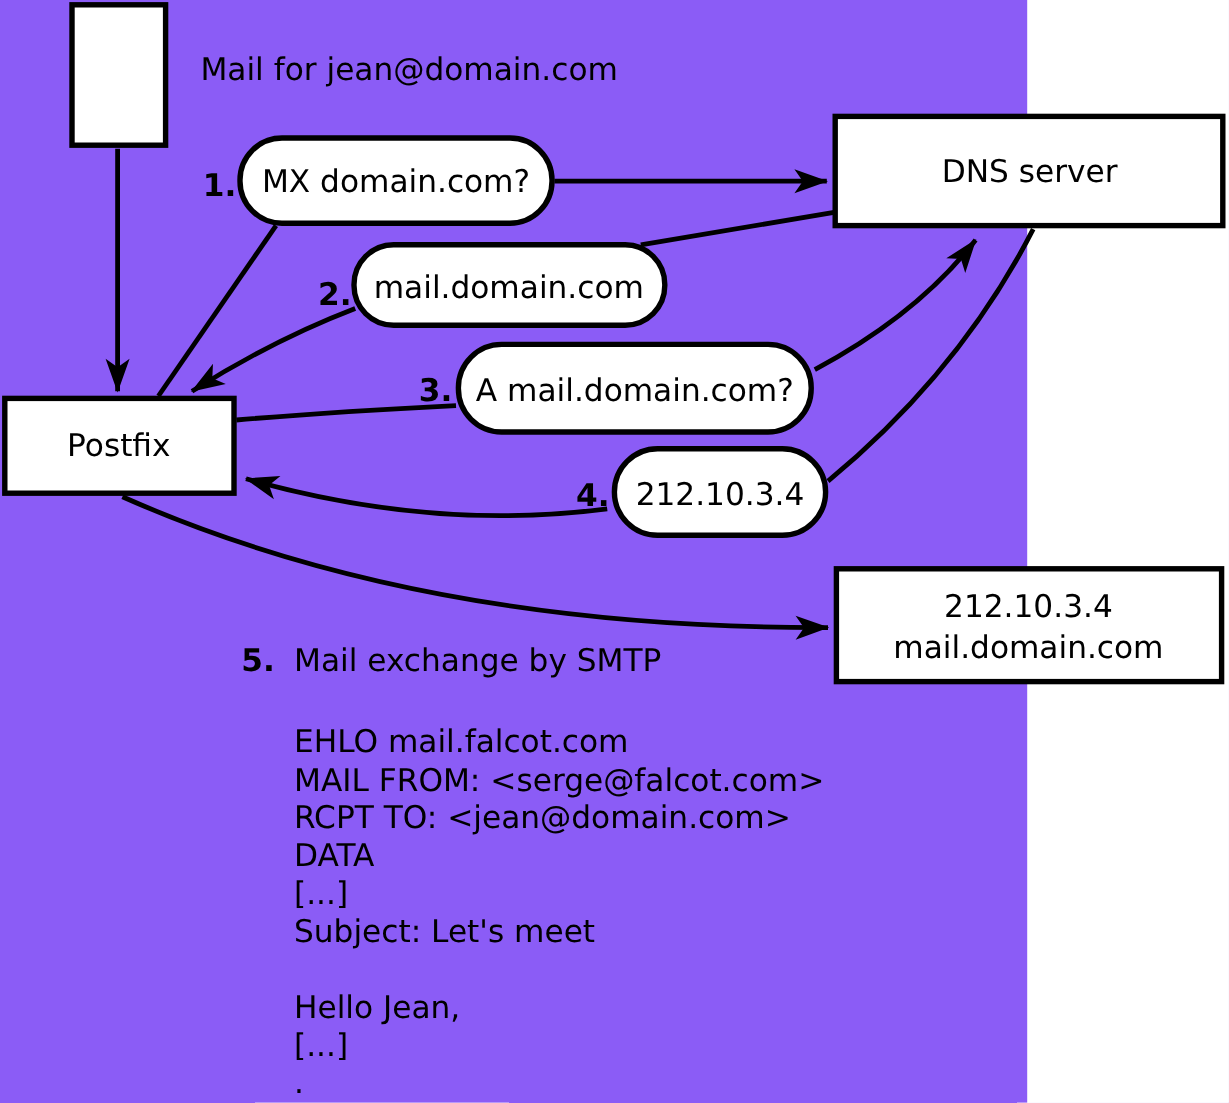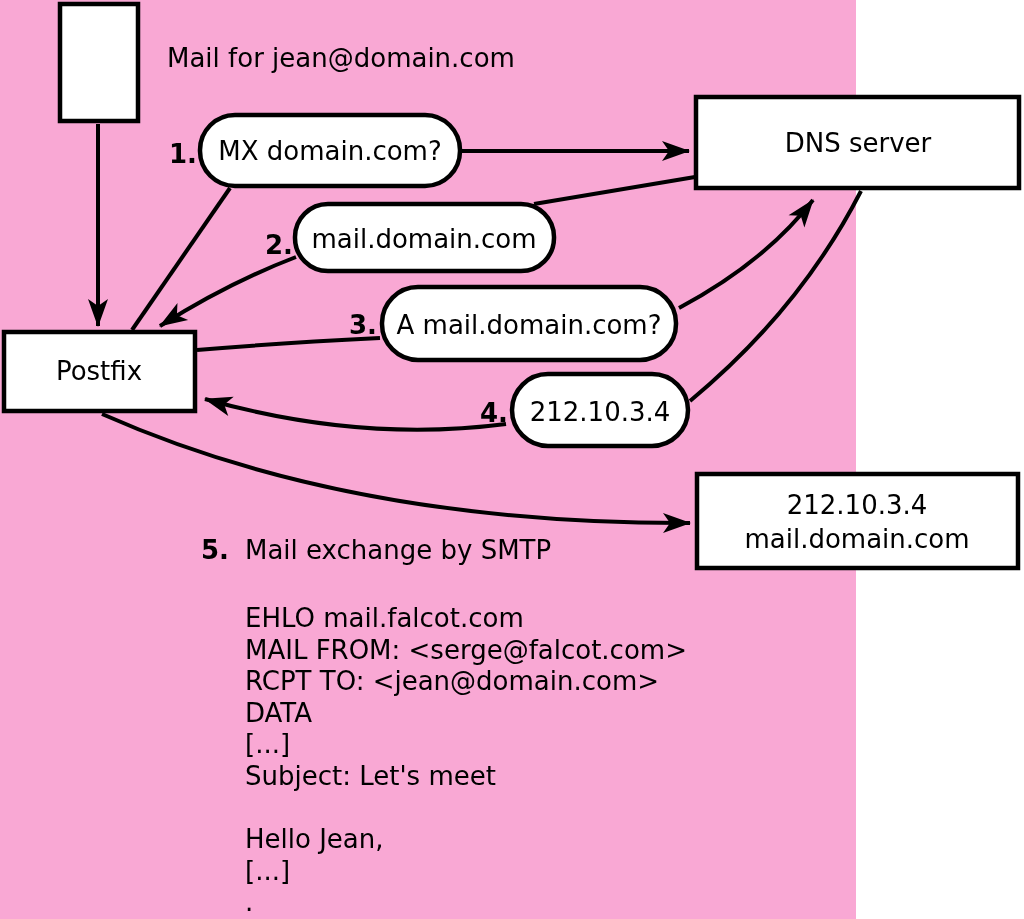--- a/index.html
+++ b/index.html
@@ -4,21 +4,21 @@
 <style>
   html, body {
     margin: 0;
     padding: 0;
     background: #ffffff;
   }
   .canvas-wrap {
     width: 856px;
     height: 919px;
     position: relative;
-    background: #f9a8d4;
+    background: #8b5cf6;
   }
   svg text {
     font-family: "DejaVu Sans", sans-serif;
     font-size: 26px;
     fill: #000000;
   }
   svg text.centered {
     text-anchor: middle;
   }
   svg text.num {

